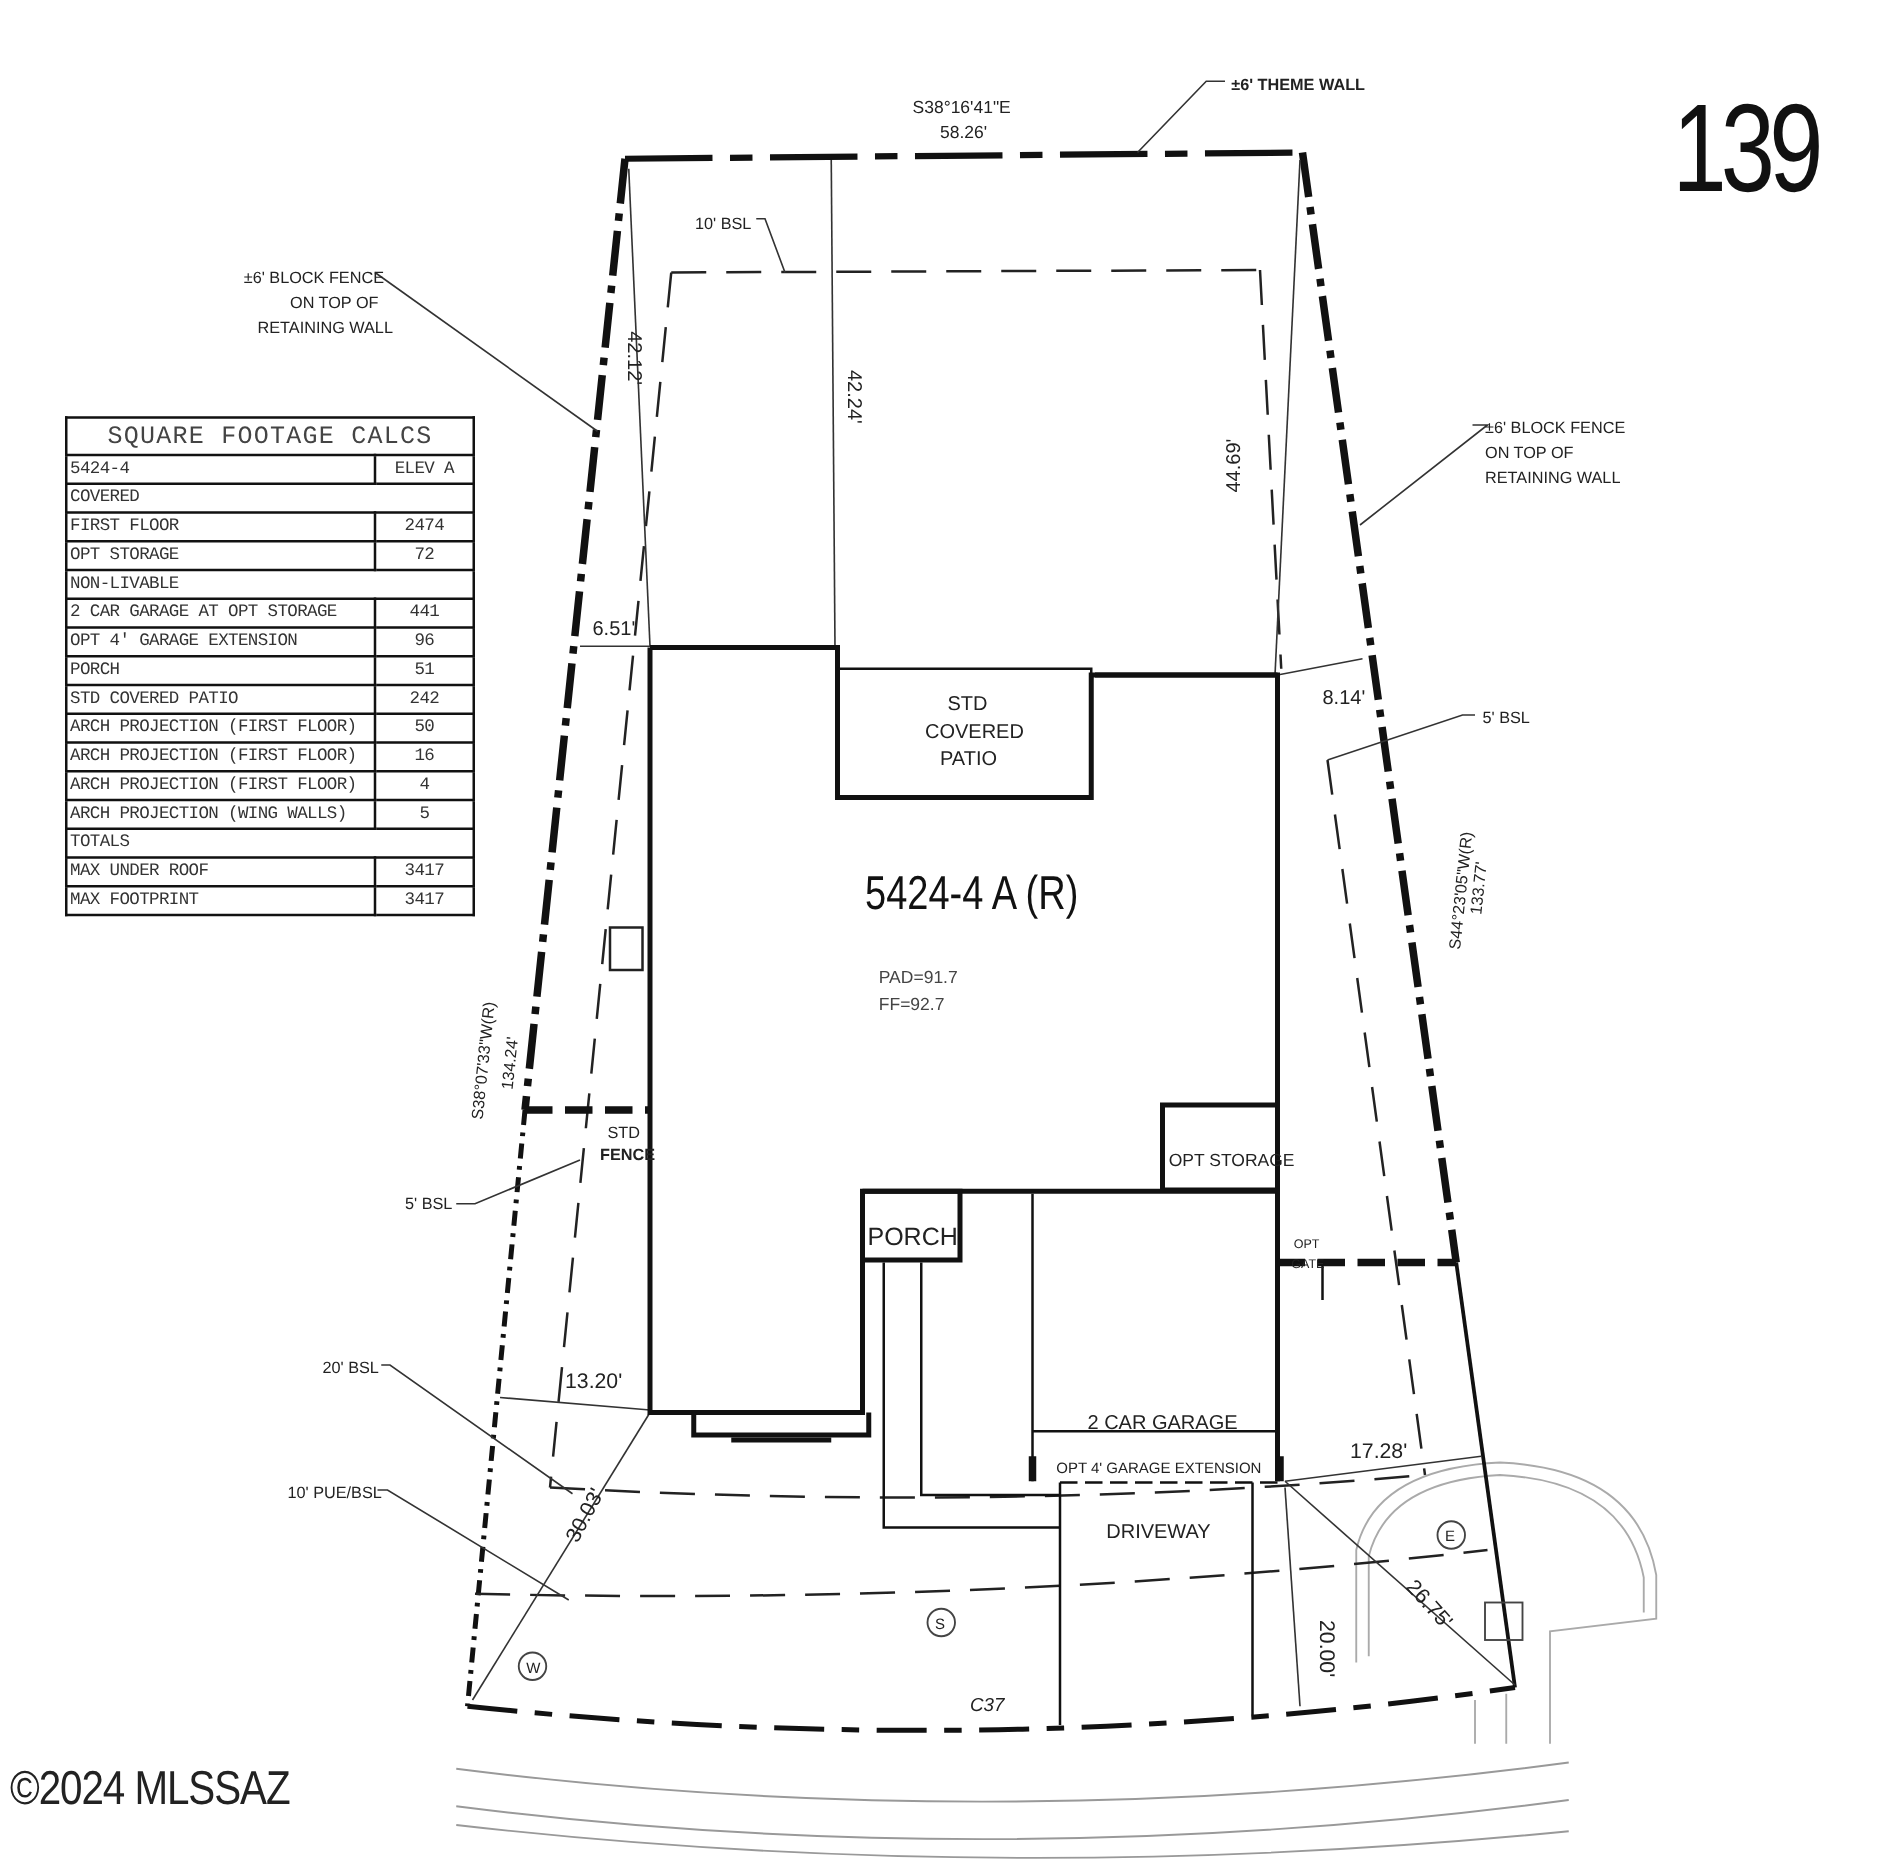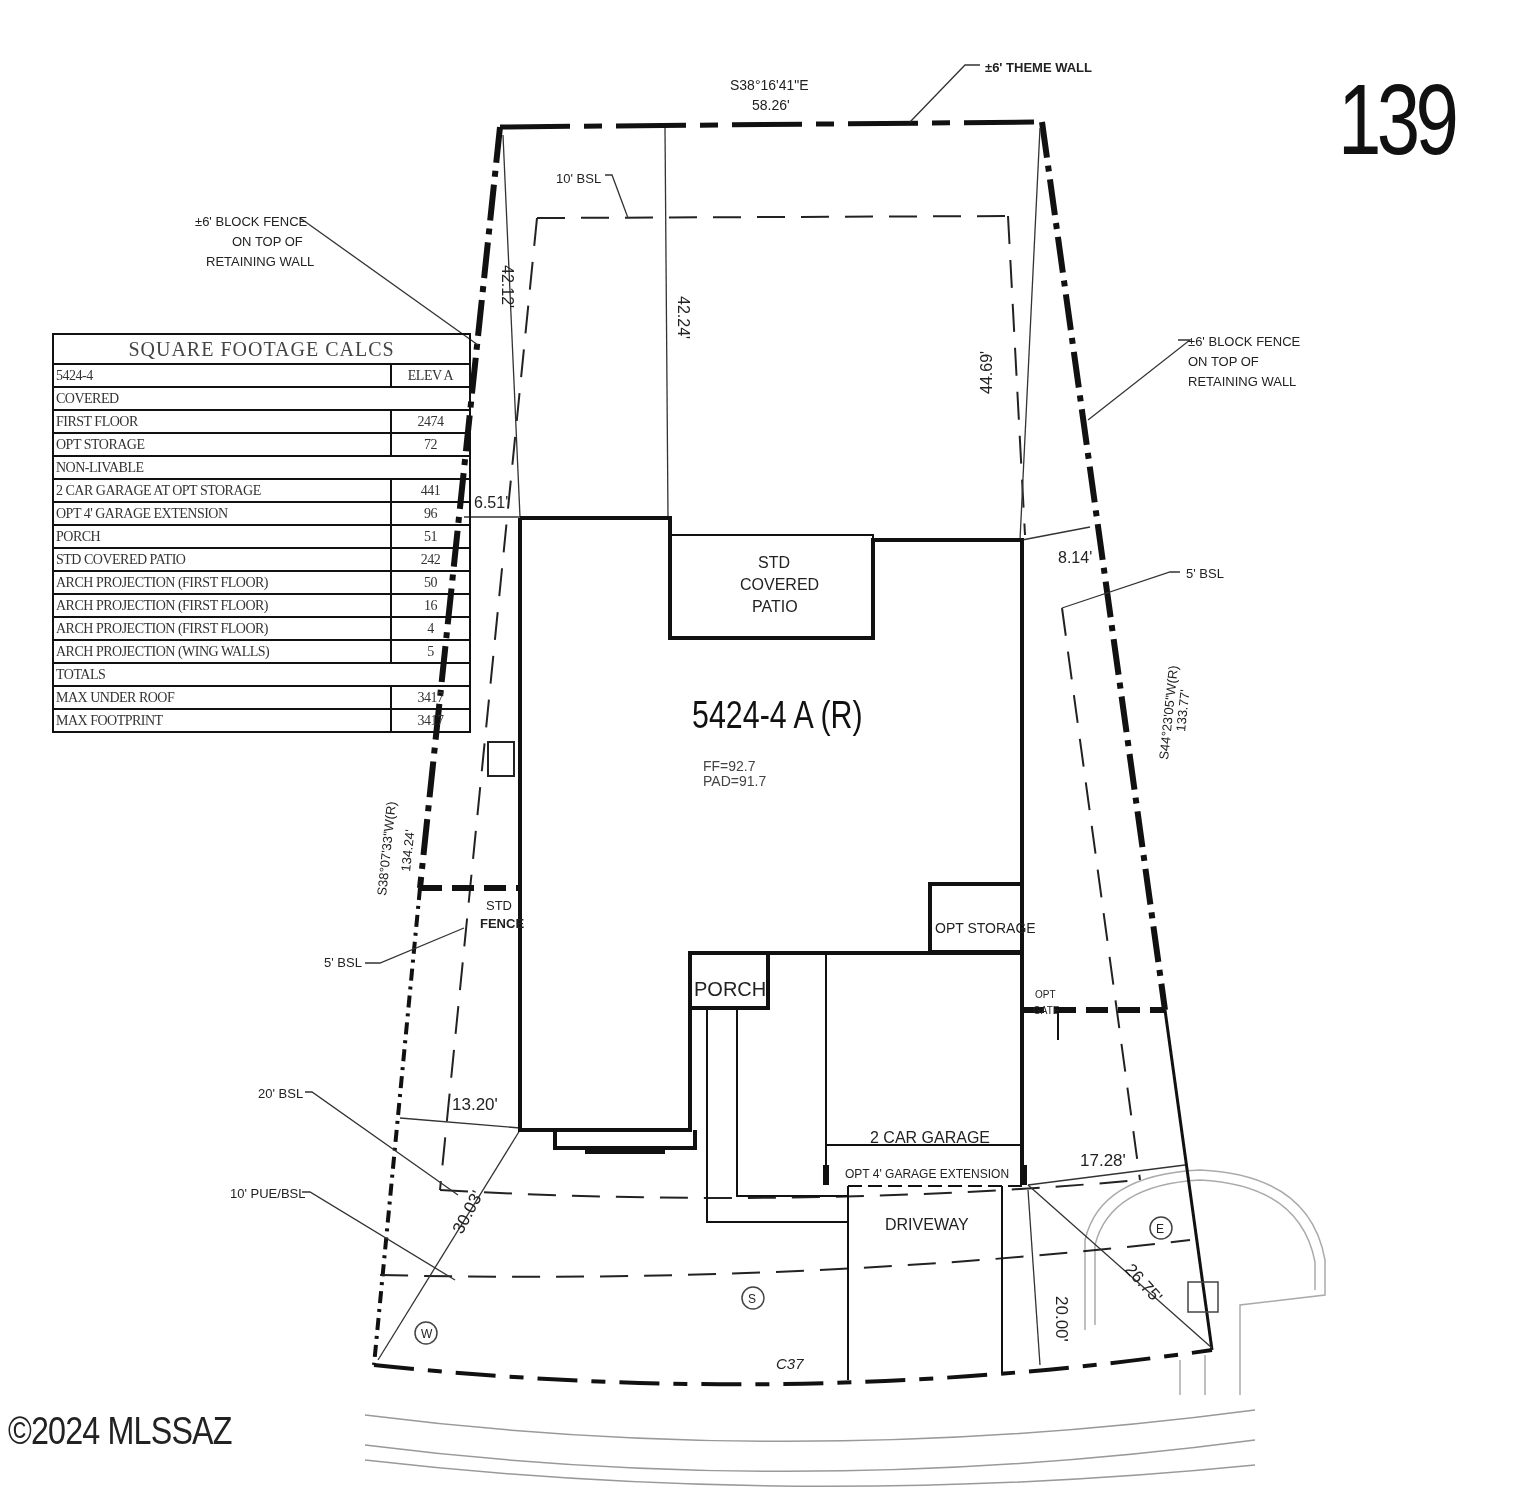--- a/index.html
+++ b/index.html
@@ -1,19 +1,19 @@
 <!DOCTYPE html>
 <html><head>
 <meta charset="utf-8">
 <style>
   html, body { margin: 0; padding: 0; background: #ffffff; }
   body { width: 1523px; height: 1500px; position: relative; overflow: hidden; font-family: "Liberation Sans", sans-serif; color: #111; }
   #plan { position: absolute; left: 0; top: 0; width: 1523px; height: 1500px; }
   .cad { font-family: "Liberation Sans Narrow", "Liberation Sans", sans-serif; fill: #222; }
-  .sft-table { position: absolute; left: 52px; top: 333px; width: 419px; border-collapse: collapse; font-family: Liberation Serif, serif; font-size: 14px; color: #333; }
+  .sft-table { position: absolute; left: 52px; top: 333px; width: 328px; border-collapse: collapse; font-family: Liberation Mono, monospace; font-size: 14px; color: #333; }
   .sft-table td { border: 2px solid #111; height: 21px; padding: 0 2px; line-height: 21px; letter-spacing: -0.5px; transform-origin: left; }
   .sft-table td.val { width: 73px; text-align: center; }
   .sft-table td.center { text-align: left; }
   .sft-table .title-cell { font-size: 20px; height: 28px; text-align: center; color: #444; letter-spacing: 1px; }
   .lot-number { position: absolute; left: 1338px; top: 62px; font-size: 100px; font-family: "Liberation Sans", sans-serif; letter-spacing: -6px; transform: scaleX(0.78); transform-origin: left; color: #111; }
   .copyright { position: absolute; left: 8px; top: 1410px; font-size: 38px; font-family: "Liberation Sans", sans-serif; color: #222; transform: scaleX(0.85); transform-origin: left; letter-spacing: -1px; }
   .plan-title { position: absolute; left: 692px; top: 694px; font-size: 38px; transform: scaleX(0.8); transform-origin: left; color: #111; }
   .plan-sub { position: absolute; left: 703px; font-size: 14px; color: #444; }
 </style>
 </head>
@@ -164,21 +164,21 @@
   <text class="cad" x="885" y="1230" font-size="16">DRIVEWAY</text>
   <text class="cad" x="486" y="910" font-size="13">STD</text>
   <text class="cad" x="480" y="928" font-size="13" font-weight="bold">FENCE</text>
   <text class="cad" x="1035" y="998" font-size="10">OPT</text>
   <text class="cad" x="1033" y="1014" font-size="10">GATE</text>
 </svg>
 
 <div class="lot-number">139</div>
 
 <div class="plan-title">5424-4 A (R)</div>
-<div class="plan-sub" style="top:758px">FF=92.7</div>
+<div class="plan-sub" style="top:795px">FF=92.7</div>
 <div class="plan-sub" style="top:773px">PAD=91.7</div>
 
 <table class="sft-table">
   <tbody>
       <tr>
         <td colspan="2" class="title-cell">SQUARE FOOTAGE CALCS</td>
       </tr>
   <tr>
     <td class="center">5424-4</td>
     <td class="val">ELEV A</td>

